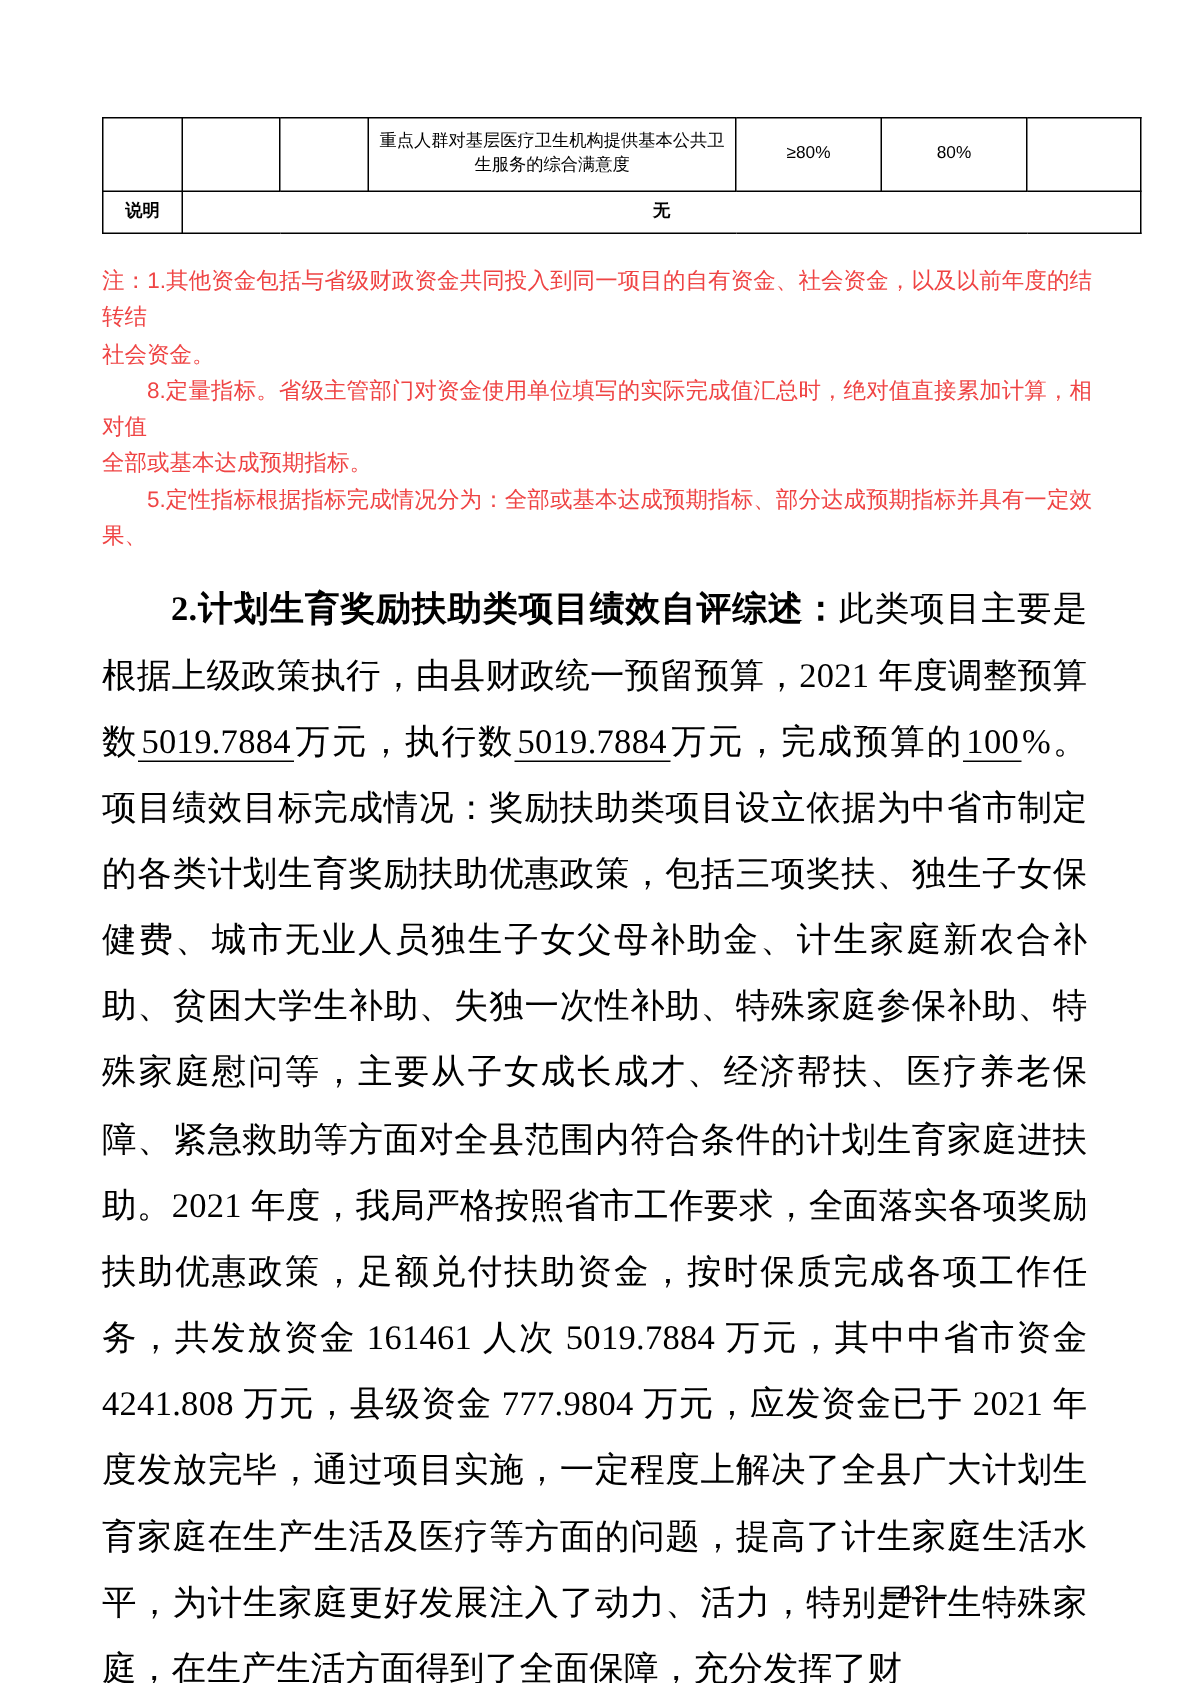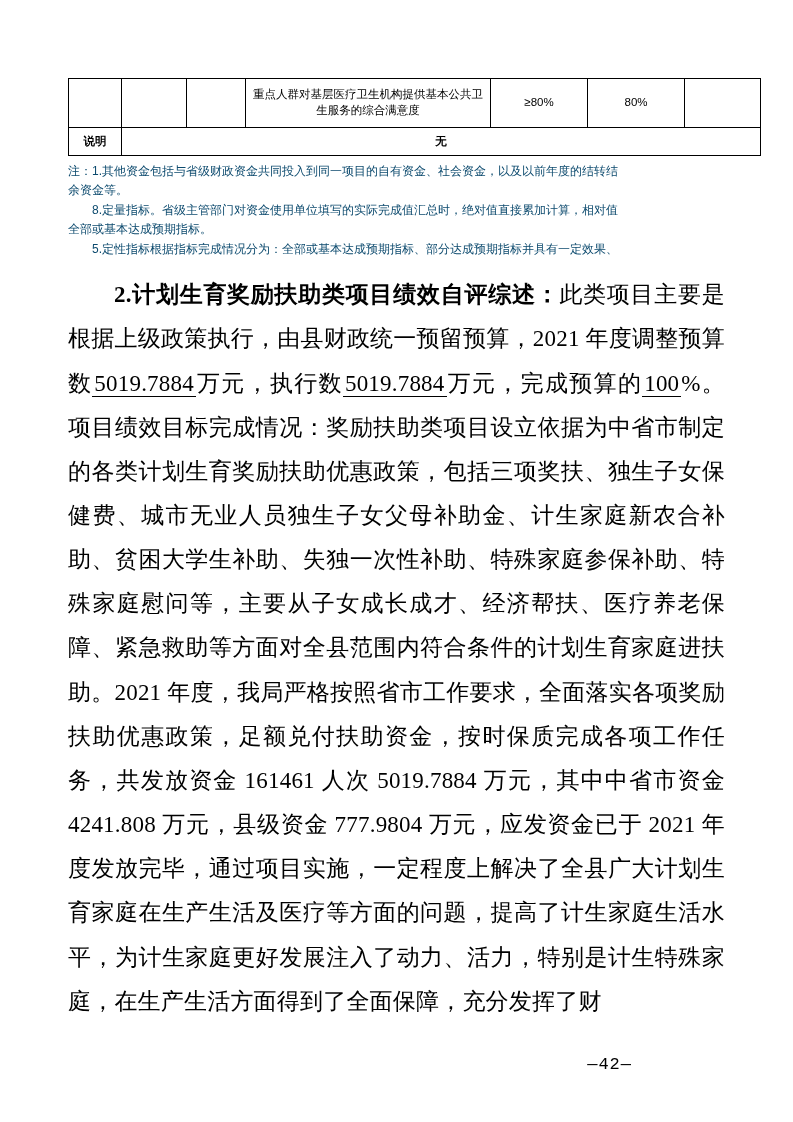--- a/index.html
+++ b/index.html
@@ -48,25 +48,25 @@
   td.c5 { width: 92px; margin-top: 12px; }
   td.c6 { width: 92px; }
   td.c7 { width: 71px; }
   tr.row1 td { height: 42px; }
   tr.row2 td { height: 21px; font-weight: bold; }
   td.note-label { }
   td.note-value { text-align: center; }
 
   
   .notes {
-    margin-top: 6px;
+    margin-top: 20px;
     font-family: "Liberation Sans", "DejaVu Sans", sans-serif;
-    font-size: 12px;
+    font-size: 15px;
     line-height: 1.62;
-    color: #0c4a6e;
+    color: #ef4444;
     width: 660px;
   }
   .notes p {
     margin: 0;
     text-align: justify;
     text-justify: inter-ideograph;
   }
   .notes p.indent { text-indent: 2em; }
 
   
@@ -116,21 +116,21 @@
       </tr>
       <tr class="row2">
         <td class="c1 note-label">说明</td>
         <td class="note-value" colspan="6">无</td>
       </tr>
     </tbody>
   </table>
 
   <div class="notes">
     <p>注：1.其他资金包括与省级财政资金共同投入到同一项目的自有资金、社会资金，以及以前年度的结转结</p>
-    <p>余资金等。</p>
+    <p>社会资金。</p>
     <p class="indent">8.定量指标。省级主管部门对资金使用单位填写的实际完成值汇总时，绝对值直接累加计算，相对值</p>
     <p>全部或基本达成预期指标。</p>
     <p class="indent">5.定性指标根据指标完成情况分为：全部或基本达成预期指标、部分达成预期指标并具有一定效果、</p>
   </div>
 
   <div class="body-para">
     <span class="bold">2.</span><span class="bold">计划生育奖励扶助类项目绩效自评综述：</span><span>此类项目主要是根据上级政策执行，由县财政统一预留预算，2021 年度调整预算数</span><span class="blank">5019.7884</span><span>万元，执行数</span><span class="blank">5019.7884</span><span>万元，完成预算的</span><span class="blank">100</span><span>%。项目绩效目标完成情况：奖励扶助类项目设立依据为中省市制定的各类计划生育奖励扶助优惠政策，包括三项奖扶、独生子女保健费、城市无业人员独生子女父母补助金、计生家庭新农合补助、贫困大学生补助、失独一次性补助、特殊家庭参保补助、特殊家庭慰问等，主要从子女成长成才、经济帮扶、医疗养老保障、紧急救助等方面对全县范围内符合条件的计划生育家庭进扶助。2021 年度，我局严格按照省市工作要求，全面落实各项奖励扶助优惠政策，足额兑付扶助资金，按时保质完成各项工作任务，共发放资金 161461 人次 5019.7884 万元，其中中省市资金 4241.808 万元，县级资金 777.9804 万元，应发资金已于 2021 年度发放完毕，通过项目实施，一定程度上解决了全县广大计划生育家庭在生产生活及医疗等方面的问题，提高了计生家庭生活水平，为计生家庭更好发展注入了动力、活力，特别是计生特殊家庭，在生产生活方面得到了全面保障，充分发挥了财</span>
   </div>
 
   <div class="footer">—42—</div>

